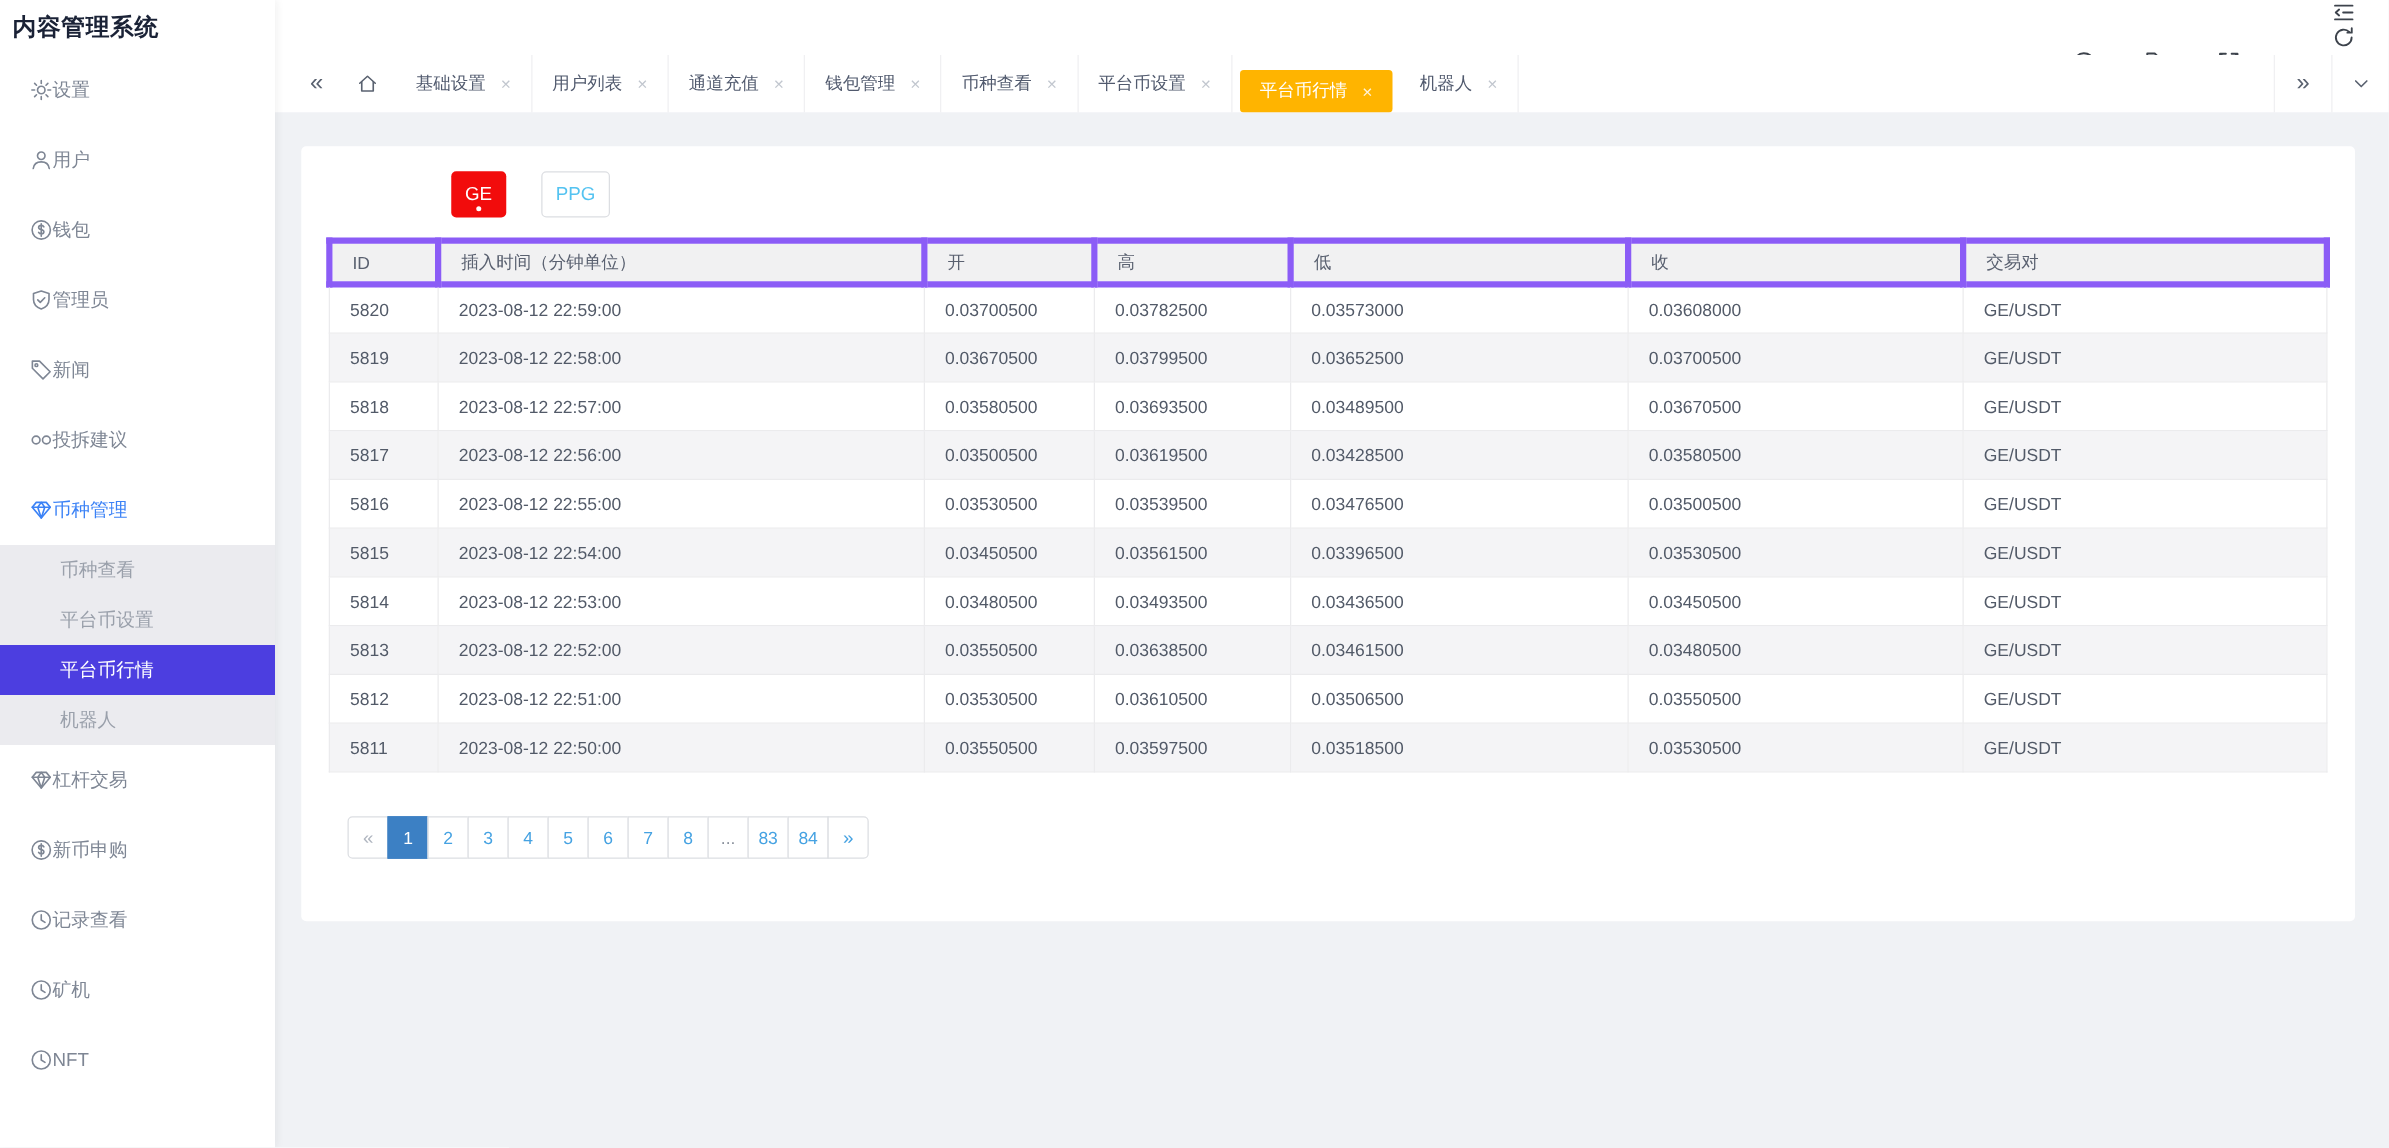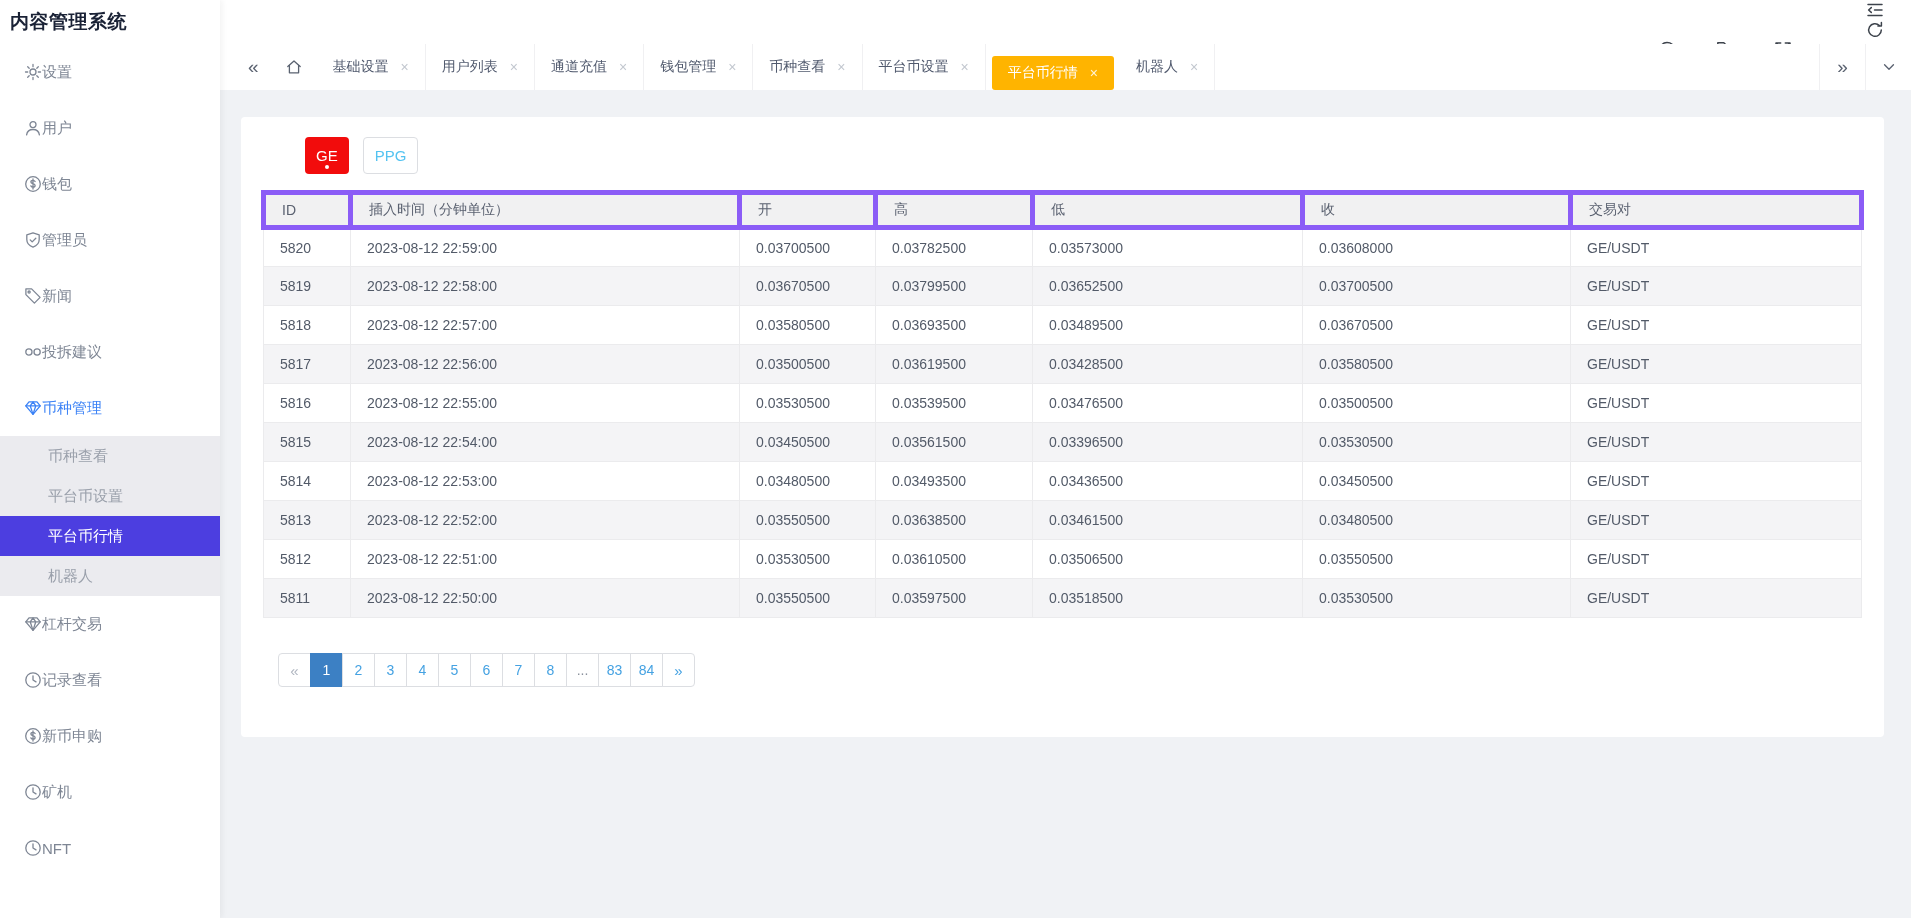--- a/index.html
+++ b/index.html
@@ -48,21 +48,21 @@
   .tab.active { background:#ffb400; color:#fff; height:34px; border:none; border-radius:3px; margin:0 6px; }
   .tab.active .tab-close { color:rgba(255,255,255,.85); }
   .tabbar-right { margin-left:auto; display:flex; align-items:center; height:100%; }
   .tabbar-right .nav-btn { width:46px; height:100%; display:flex; align-items:center; justify-content:center;
     color:#5a6270; font-size:19px; cursor:pointer; border-left:1px solid #f0f0f2; }
   .tabbar-right .nav-btn svg { width:16px; height:16px; stroke:currentColor; fill:none; stroke-width:1.5; stroke-linecap:round; stroke-linejoin:round; }
 
   .content { flex:1; background:#f0f2f5; }
   .card { margin:27px 27px 0 21px; height:620px; background:#fff; border-radius:4px; padding:20px; }
 
-  .coin-row { display:flex; gap:14px; margin-left:44px; }
+  .coin-row { display:flex; gap:28px; margin-left:100px; }
   .coin-btn { height:37px; min-width:43px; padding:0 11px; border-radius:4px; display:flex; align-items:center;
     justify-content:center; font-size:15px; cursor:pointer; position:relative; }
   .coin-btn.active { background:#f20c0c; color:#fff; }
   .coin-btn .dot { position:absolute; bottom:5px; left:50%; transform:translateX(-50%);
     width:4px; height:4px; border-radius:50%; background:#fff; }
   .coin-btn.inactive { background:#fff; border:1px solid #dcdee2; color:#54c3f1; }
 
   table.data { width:100%; margin-top:16px; border-collapse:collapse; table-layout:fixed; font-size:14px; }
   table.data th { background:#f1f1f2; border:5px solid #8b5cf6; height:35px; text-align:left;
     padding:0 8px 0 16px; font-weight:400; color:#5a6170; overflow:hidden; white-space:nowrap; }
@@ -161,34 +161,34 @@
             <svg viewBox="0 0 18 18">
               <path d="M5 2.9h8l3.2 3.9L9 15.4 1.8 6.8 5 2.9z"></path>
               <path d="M1.8 6.8h14.4M9 15.4L6.2 6.8 9 2.9l2.8 3.9L9 15.4z"></path>
             </svg>
           </span>
        <span>杠杆交易</span>
      </div>
         <div class="menu-item">
        <span class="mi-icon">
             <svg viewBox="0 0 18 18">
+              <circle cx="9" cy="9" r="7.3"></circle>
+              <path d="M11.1 6.5c-.4-.8-1.2-1.2-2.1-1.2-1.2 0-2.1.7-2.1 1.7s.9 1.4 2.1 1.7c1.2.3 2.1.7 2.1 1.7s-.9 1.7-2.1 1.7c-.9 0-1.7-.4-2.1-1.2M9 4v10"></path>
+            </svg>
+          </span>
+       <span>新币申购</span>
+     </div>
+        <div class="menu-item">
+       <span class="mi-icon">
+            <svg viewBox="0 0 18 18">
               <circle cx="9" cy="9" r="7.2"></circle>
               <path d="M9 4.8V9l3 1.9"></path>
             </svg>
           </span>
        <span>记录查看</span>
-     </div>
-        <div class="menu-item">
-       <span class="mi-icon">
-            <svg viewBox="0 0 18 18">
-              <circle cx="9" cy="9" r="7.3"></circle>
-              <path d="M11.1 6.5c-.4-.8-1.2-1.2-2.1-1.2-1.2 0-2.1.7-2.1 1.7s.9 1.4 2.1 1.7c1.2.3 2.1.7 2.1 1.7s-.9 1.7-2.1 1.7c-.9 0-1.7-.4-2.1-1.2M9 4v10"></path>
-            </svg>
-          </span>
-       <span>新币申购</span>
      </div>
         <div class="menu-item">
        <span class="mi-icon">
             <svg viewBox="0 0 18 18">
               <circle cx="9" cy="9" r="7.2"></circle>
               <path d="M9 4.8V9l3 1.9"></path>
             </svg>
           </span>
        <span>矿机</span>
      </div>

